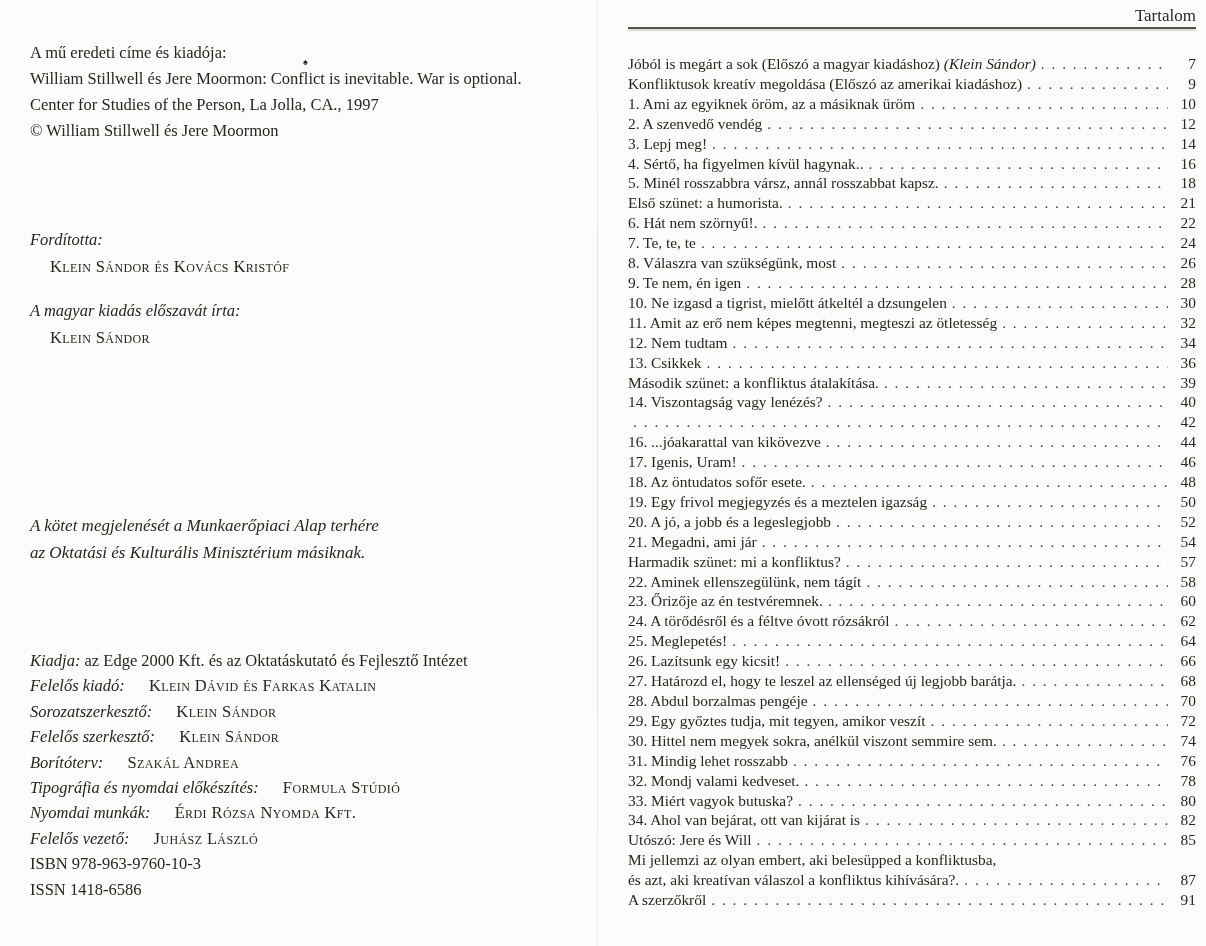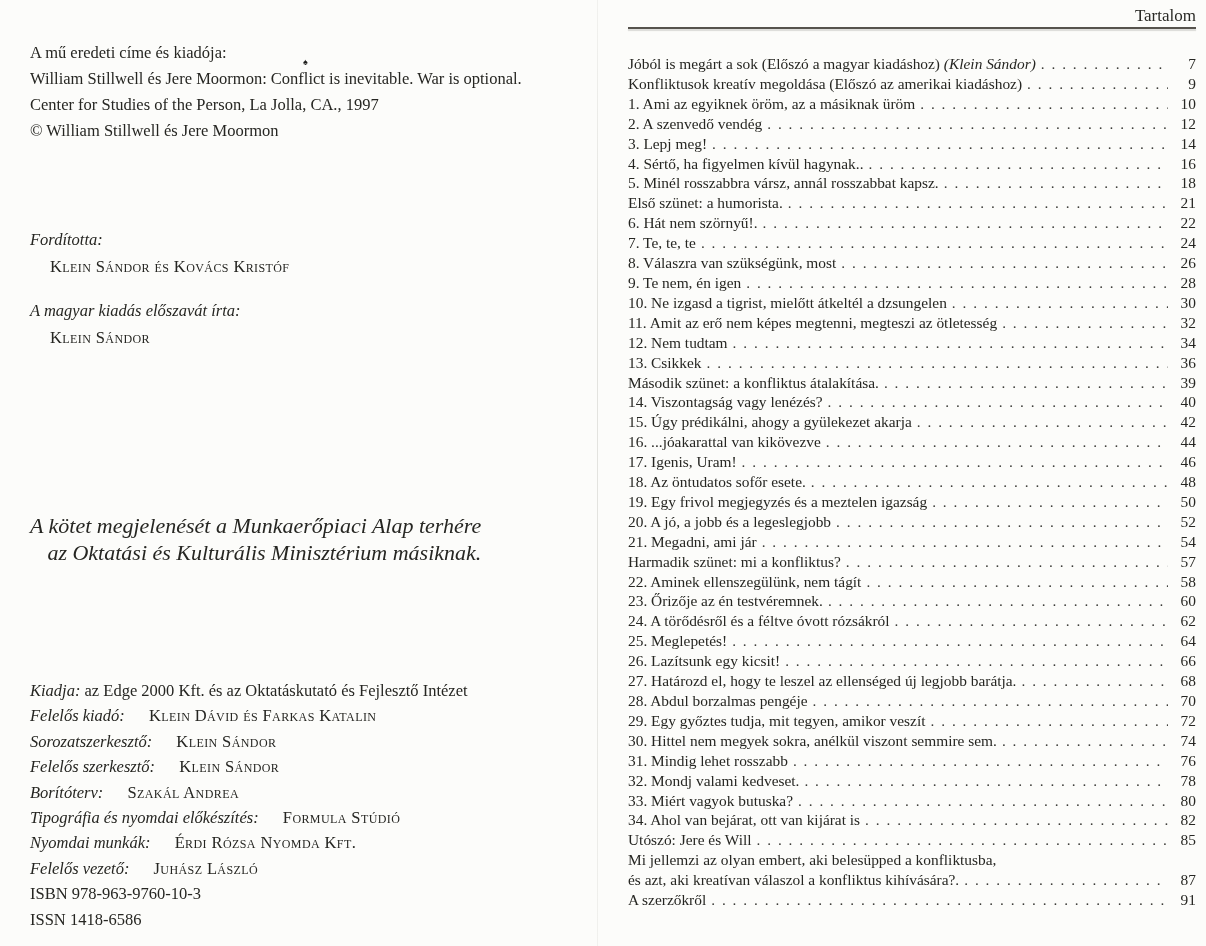--- a/index.html
+++ b/index.html
@@ -22,22 +22,22 @@
   .line { white-space: nowrap; }
   .top-block { top: 40px; font-size: 16.5px; line-height: 26px; }
   .artifact {
     position: absolute;
     left: 273px; top: 18px;
     font-size: 9px; line-height: 9px;
     color: #1c1c1a;
   }
   .translator-block { top: 226px; font-size: 16.5px; line-height: 27px; }
   .preface-block { top: 297px; font-size: 16.5px; line-height: 27px; }
-  .support-block { top: 512px; font-size: 22px; line-height: 27px; font-style: italic; text-align: right; }
-  .imprint-block { top: 678px; font-size: 16.5px; line-height: 25.4px; width: 560px; }
+  .support-block { top: 512px; font-size: 17px; line-height: 27px; font-style: italic; }
+  .imprint-block { top: 648px; font-size: 16.5px; line-height: 25.4px; width: 560px; }
   .ital { font-style: italic; }
   .sc { font-variant: small-caps; letter-spacing: 0.4px; margin-left: 20px; }
   .imprint-row { white-space: nowrap; }
   
   .gutter-line {
     position: absolute; left: 597px; top: 0;
     width: 1px; height: 946px;
     background: linear-gradient(#f1f1ee, #e3e3df 30%, #e3e3df 70%, #f1f1ee);
   }
   
@@ -214,21 +214,20 @@
           <span class="toc-title">Második szünet: a konfliktus átalakítása.</span>
           <span class="toc-dots"></span>
           <span class="toc-page">39</span>
         </div>
         <div class="toc-row">
           <span class="toc-title">14. Viszontagság vagy lenézés?</span>
           <span class="toc-dots"></span>
           <span class="toc-page">40</span>
         </div>
         <div class="toc-row">
-          <span class="toc-title">15. Úgy prédikálni, ahogy a gyülekezet akarja</span>
           <span class="toc-dots"></span>
           <span class="toc-page">42</span>
         </div>
         <div class="toc-row">
           <span class="toc-title">16. ...jóakarattal van kikövezve</span>
           <span class="toc-dots"></span>
           <span class="toc-page">44</span>
         </div>
         <div class="toc-row">
           <span class="toc-title">17. Igenis, Uram!</span>

